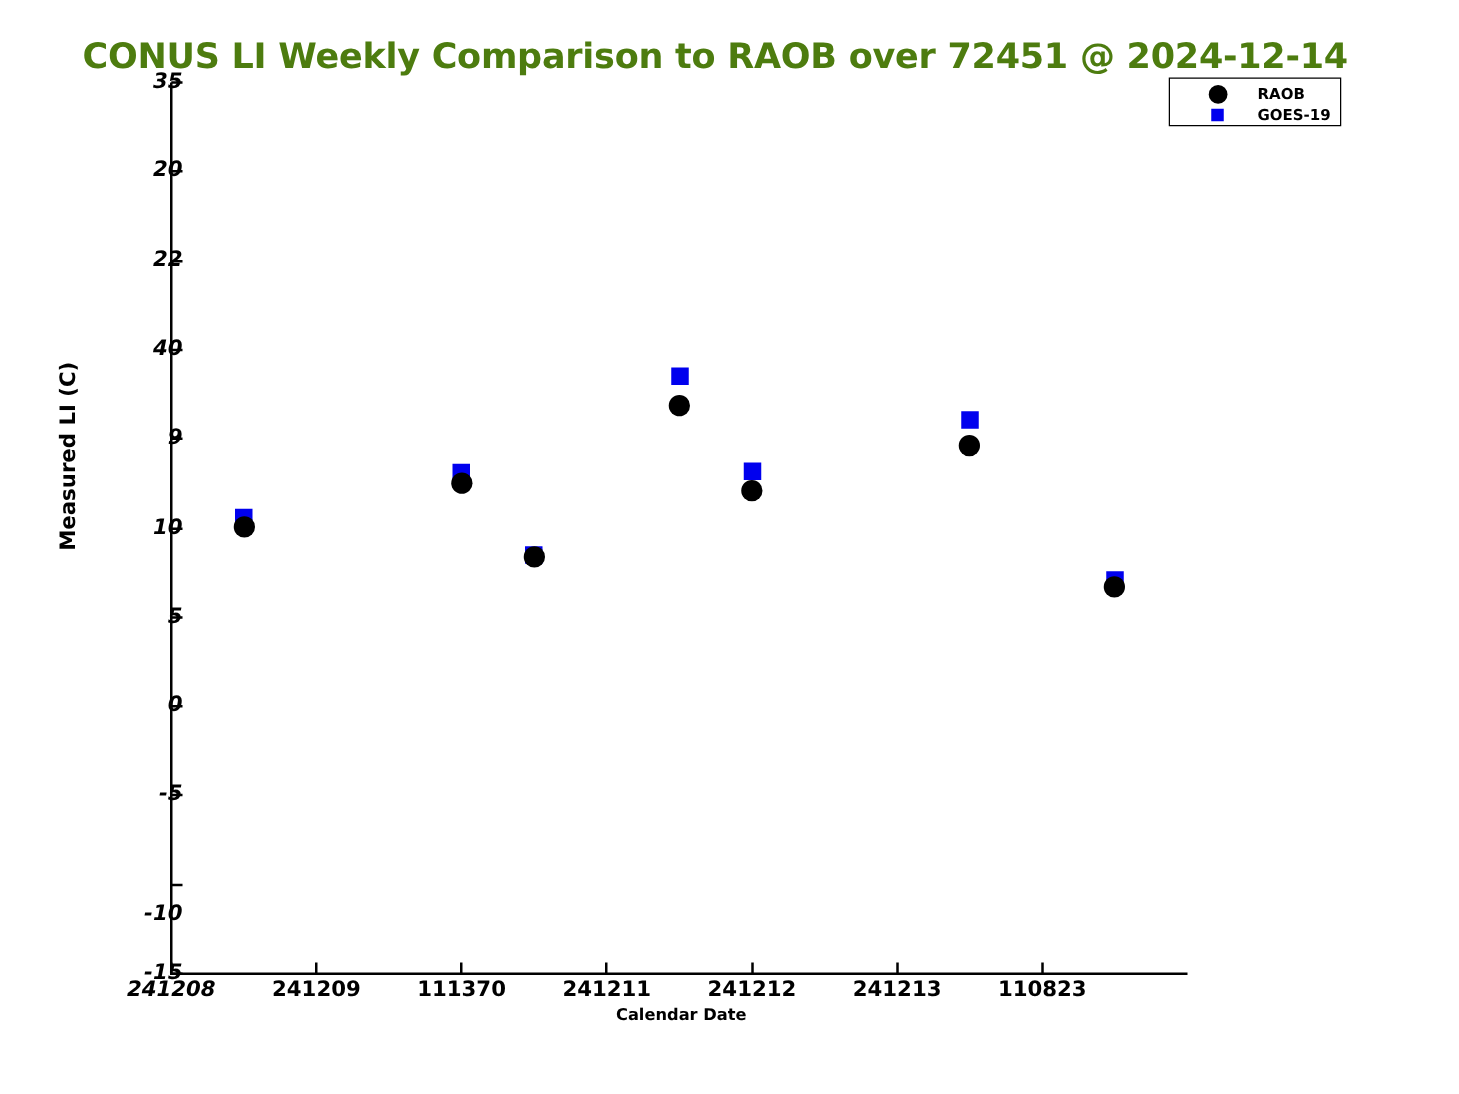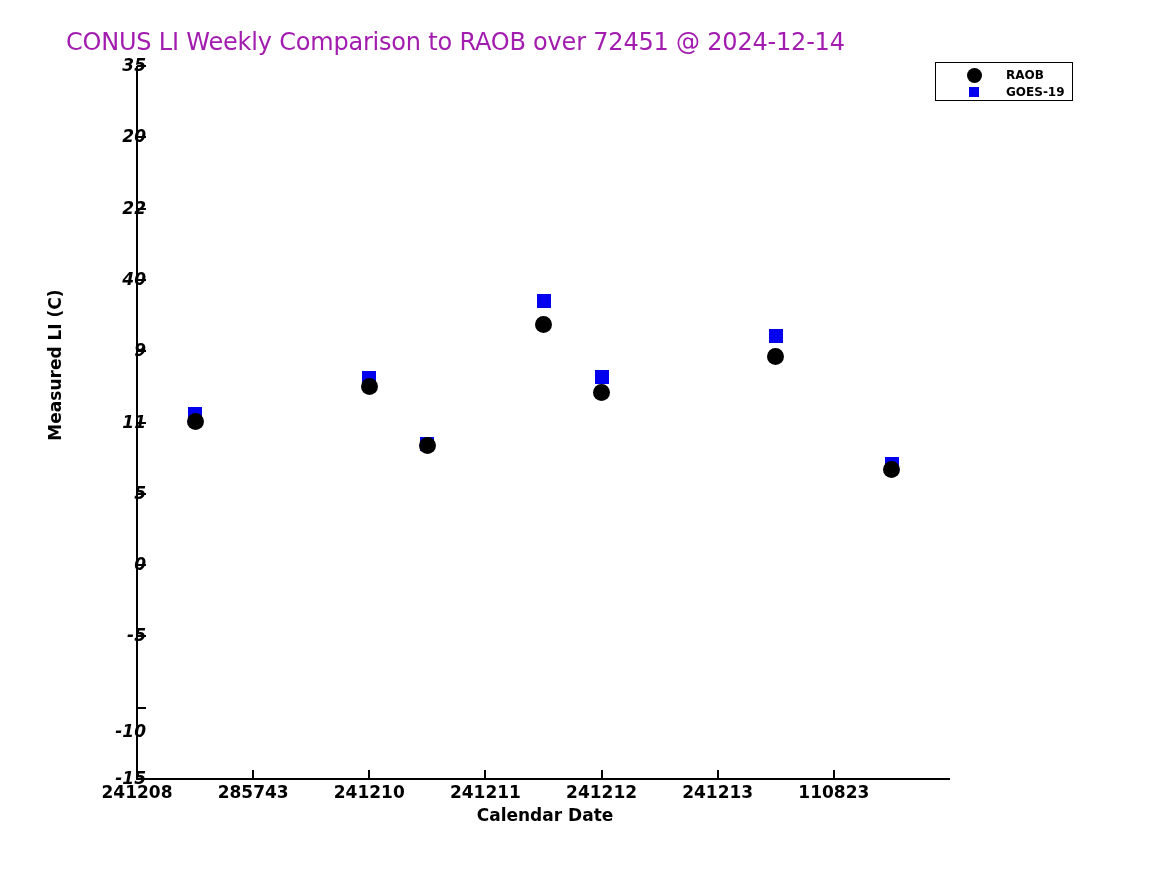--- a/index.html
+++ b/index.html
@@ -16,23 +16,23 @@
   #figure {
     position: relative;
     width: 1167px;
     height: 875px;
     background: #ffffff;
   }
   #chart-title {
     position: absolute;
     left: 66px;
     top: 28px;
-    font-size: 24px;
-    font-weight: normal;
-    color: #a21caf;
+    font-size: 28px;
+    font-weight: bold;
+    color: #4d7c0f;
     letter-spacing: -0.2px;
     white-space: nowrap;
   }
   
   #plot-area {
     position: absolute;
     left: 137px;
     top: 66px;
     width: 813px;
     height: 713px;
@@ -97,21 +97,21 @@
     text-align: center;
     white-space: nowrap;
     line-height: 1.1;
   }
   #xaxis-title {
     position: absolute;
     left: 0;
     top: 805px;
     width: 1090px;
     text-align: center;
-    font-size: 17px;
+    font-size: 13px;
     font-weight: bold;
     color: #000000;
   }
   #yaxis-title {
     position: absolute;
     left: -55px;
     top: 355px;
     width: 220px;
     text-align: center;
     font-size: 17px;
@@ -207,21 +207,21 @@
       <div class="ytick" style="top: 278.9px;"></div>
       <div class="ytick-label-wrap" style="top: 270.9px;">
         <div class="ytick-label">40</div>
       </div>
       <div class="ytick" style="top: 350.2px;"></div>
       <div class="ytick-label-wrap" style="top: 342.2px;">
         <div class="ytick-label">9</div>
       </div>
       <div class="ytick" style="top: 421.5px;"></div>
       <div class="ytick-label-wrap" style="top: 413.5px;">
-        <div class="ytick-label">11</div>
+        <div class="ytick-label">10</div>
       </div>
       <div class="ytick" style="top: 492.8px;"></div>
       <div class="ytick-label-wrap" style="top: 484.8px;">
         <div class="ytick-label">5</div>
       </div>
       <div class="ytick" style="top: 564.1px;"></div>
       <div class="ytick-label-wrap" style="top: 556.1px;">
         <div class="ytick-label">0</div>
       </div>
       <div class="ytick" style="top: 635.4px;"></div>
@@ -232,30 +232,30 @@
       <div class="ytick-label-wrap" style="top: 698.7px; margin-top: 24px;">
         <div class="ytick-label">-10</div>
       </div>
       <div class="ytick" style="top: 778px;"></div>
       <div class="ytick-label-wrap" style="top: 770px;">
         <div class="ytick-label">-15</div>
       </div>
     </div>
   <div id="xticks-container">
       <div class="xtick" style="left: 136px;"></div>
-      <div class="xtick-label-wrap" style="left: 77px;">
+      <div class="xtick-label-wrap" style="left: 77px; font-style: italic;">
         <div class="xtick-label">241208</div>
       </div>
       <div class="xtick" style="left: 252.143px;"></div>
       <div class="xtick-label-wrap" style="left: 193.143px;">
-        <div class="xtick-label">285743</div>
+        <div class="xtick-label">241209</div>
       </div>
       <div class="xtick" style="left: 368.286px;"></div>
       <div class="xtick-label-wrap" style="left: 309.286px;">
-        <div class="xtick-label">241210</div>
+        <div class="xtick-label">111370</div>
       </div>
       <div class="xtick" style="left: 484.429px;"></div>
       <div class="xtick-label-wrap" style="left: 425.429px;">
         <div class="xtick-label">241211</div>
       </div>
       <div class="xtick" style="left: 600.571px;"></div>
       <div class="xtick-label-wrap" style="left: 541.571px;">
         <div class="xtick-label">241212</div>
       </div>
       <div class="xtick" style="left: 716.714px;"></div>

